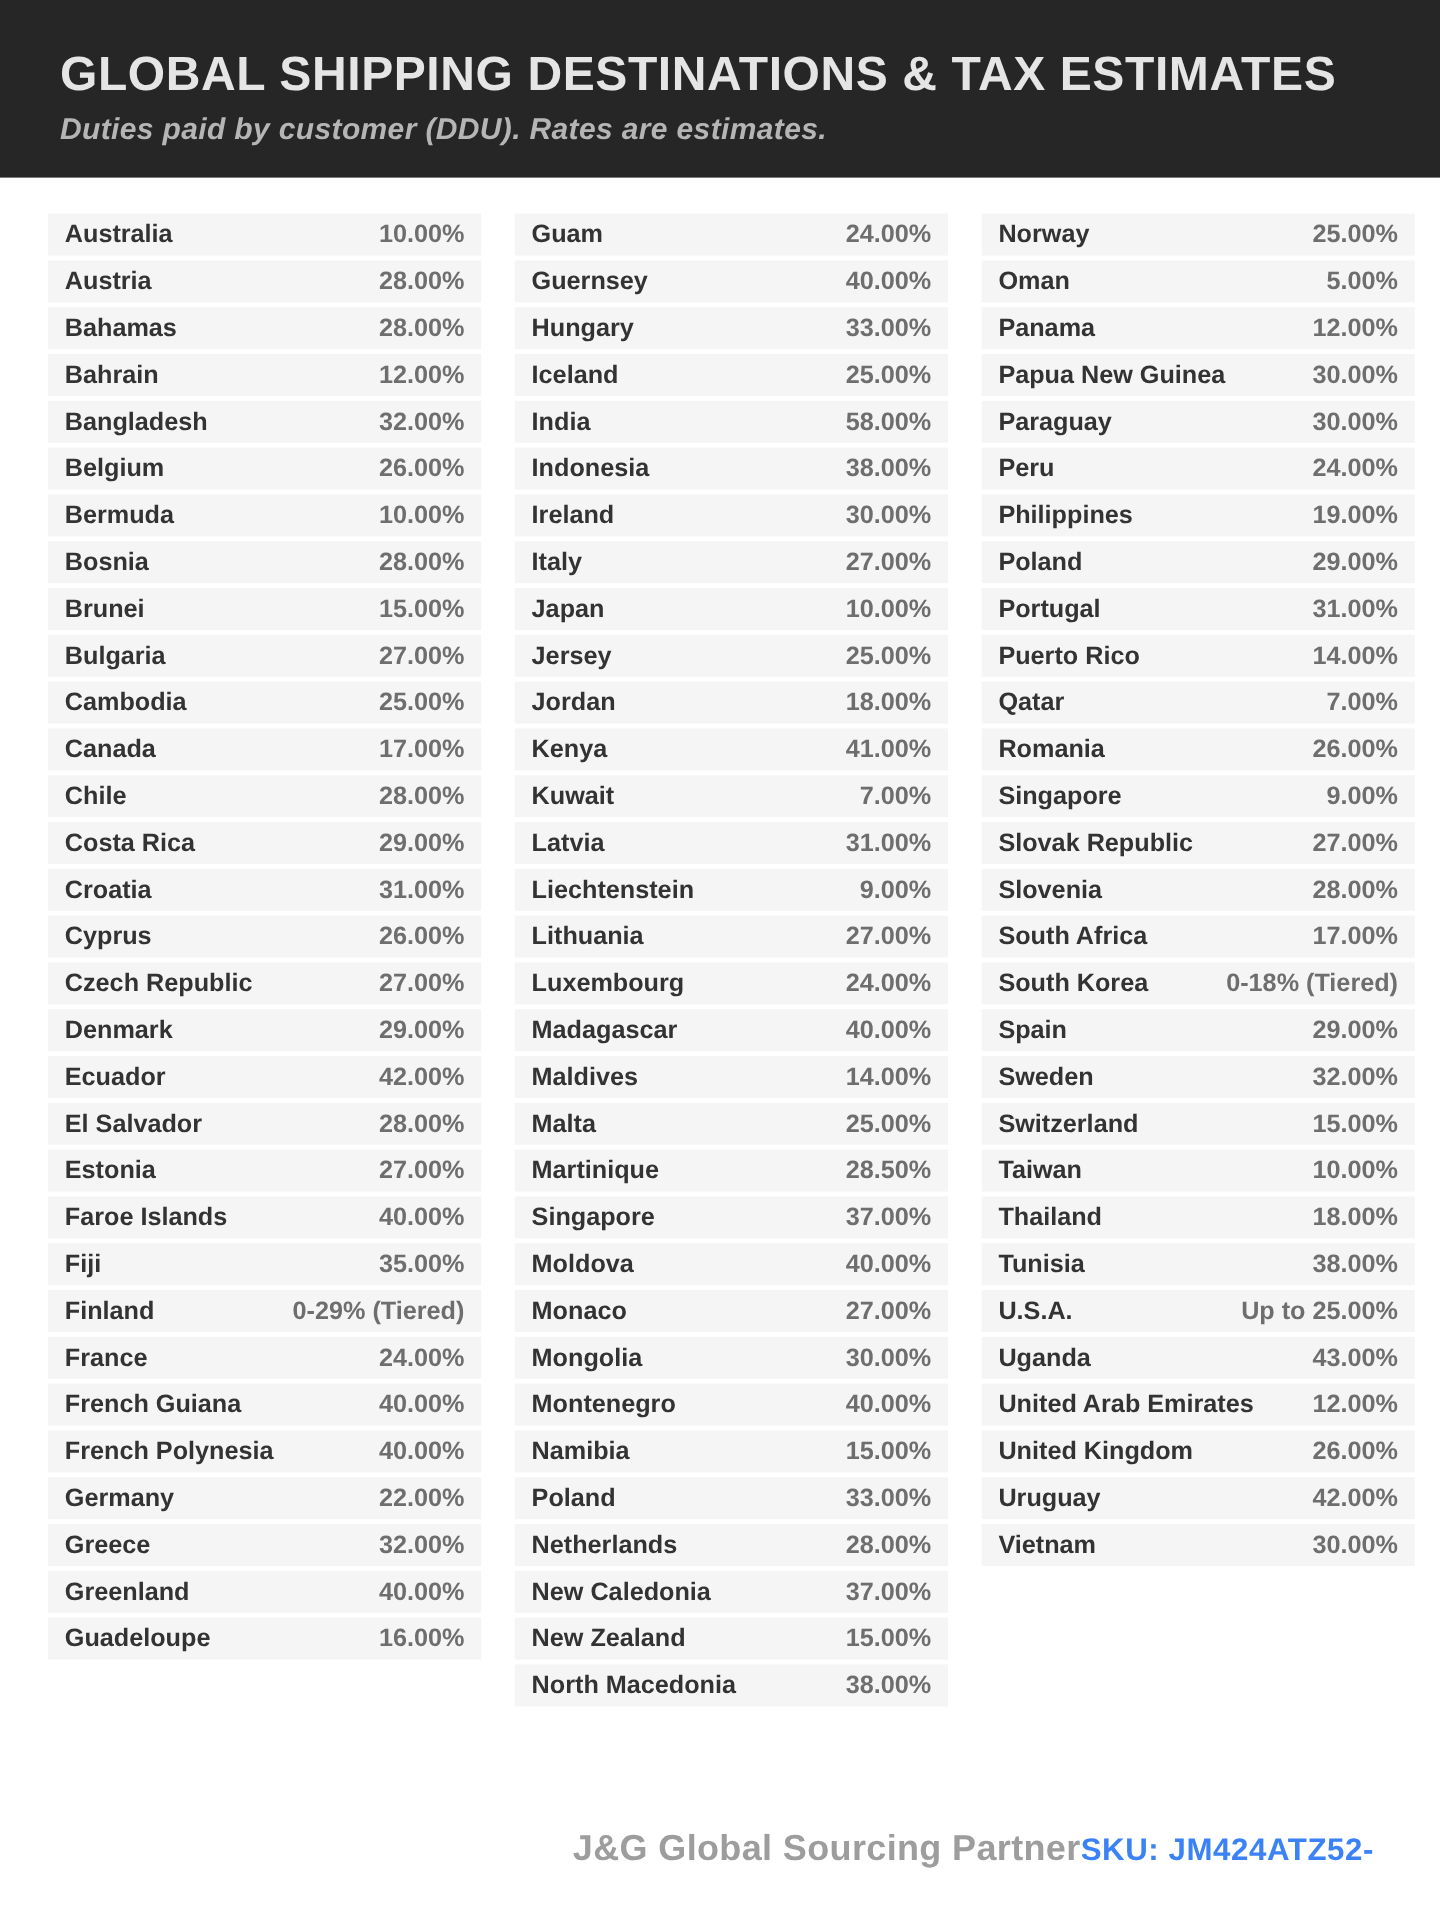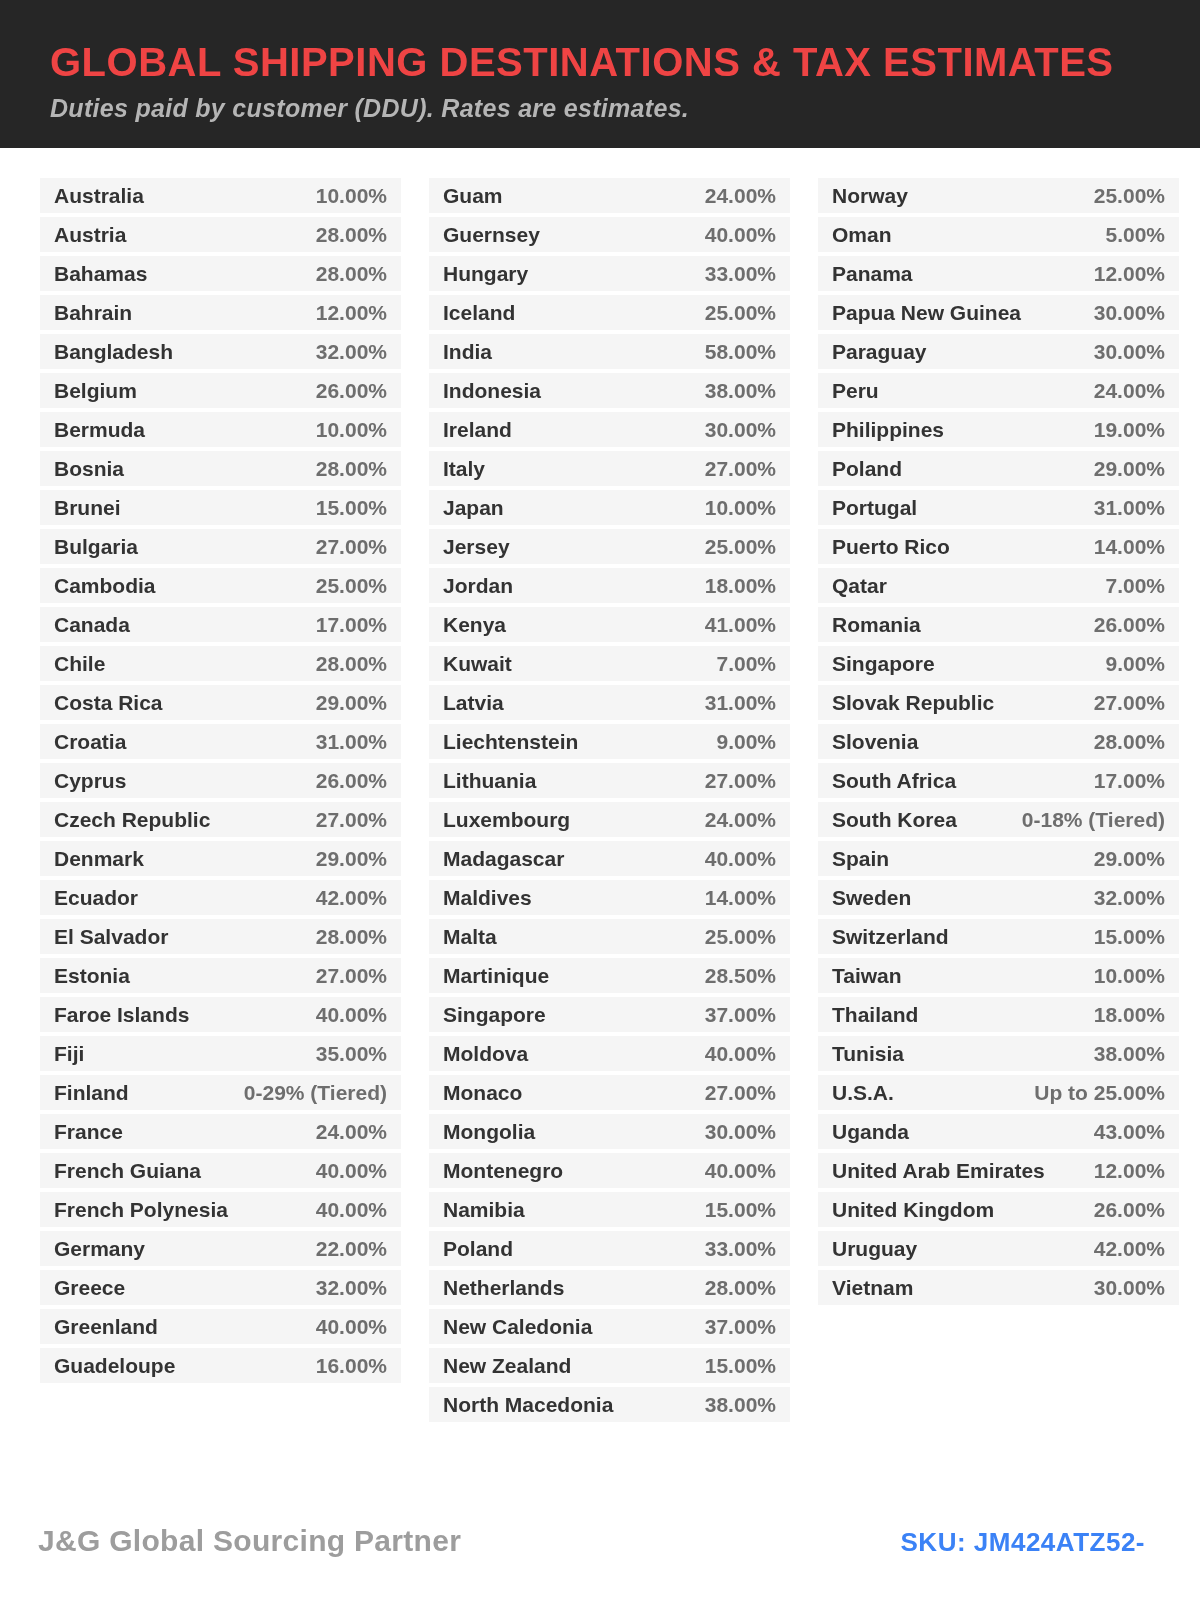--- a/index.html
+++ b/index.html
@@ -12,21 +12,21 @@
     background: #ffffff;
     overflow: hidden;
   }
   .header {
     width: 100%;
     height: 148px;
     background: #262626;
     padding: 40px 50px 0 50px;
   }
   .title {
-    color: #ef4444;
+    color: #e5e5e5;
     font-size: 40px;
     font-weight: 700;
     letter-spacing: 0.5px;
     white-space: nowrap;
     line-height: 1.1;
   }
   .subtitle {
     margin-top: 10px;
     color: #b5b5b5;
     font-size: 25px;
@@ -64,23 +64,22 @@
     font-weight: 700;
     white-space: nowrap;
     text-align: right;
   }
   .footer {
     position: absolute;
     left: 38px;
     right: 55px;
     bottom: 42px;
     display: flex;
-    justify-content: space-between;
+    justify-content: flex-end;
     align-items: baseline;
-    gap: 14px;
   }
   .brand {
     color: #9d9d9d;
     font-size: 30px;
     font-weight: 700;
     letter-spacing: 0.3px;
   }
   .sku {
     color: #3b82f6;
     font-size: 26px;

